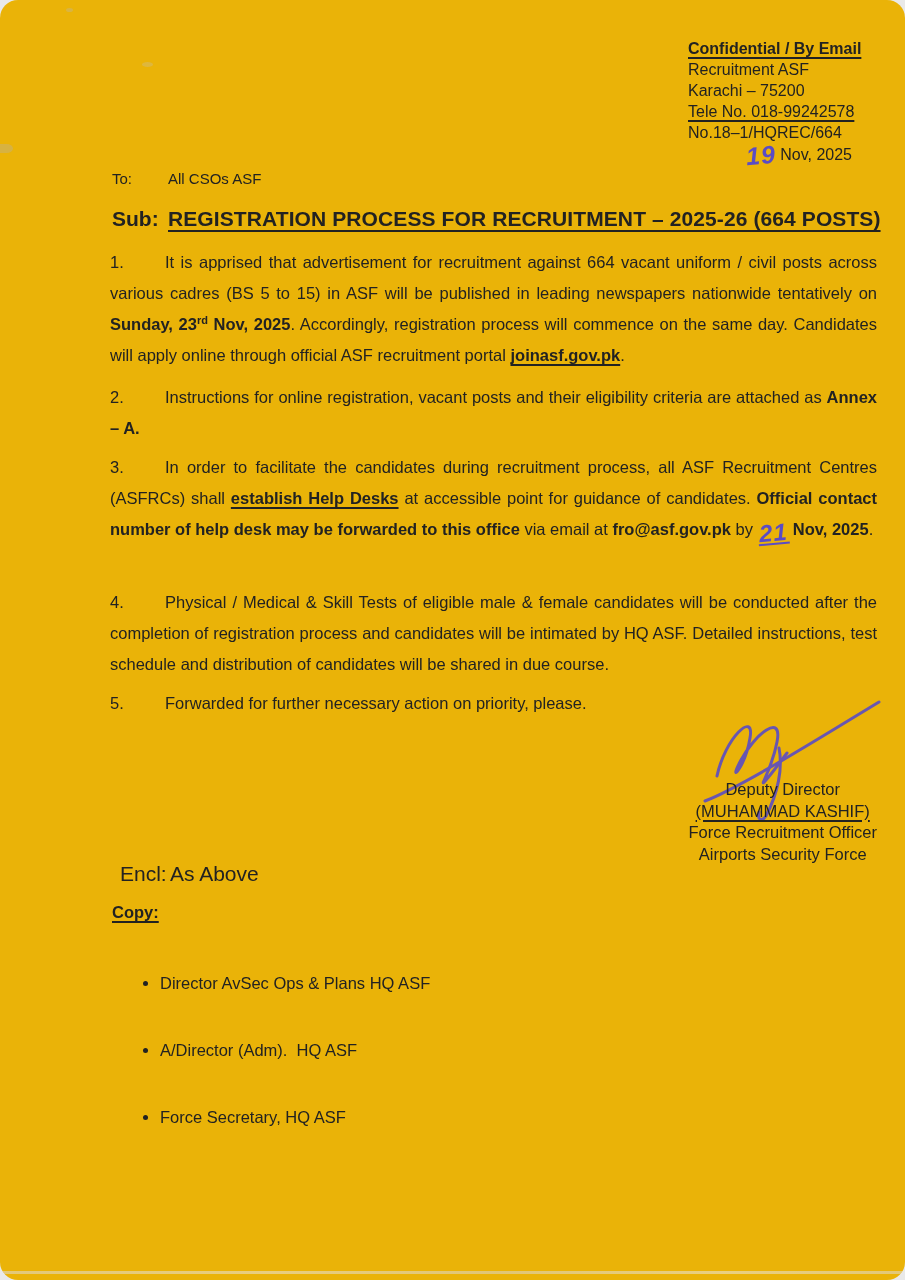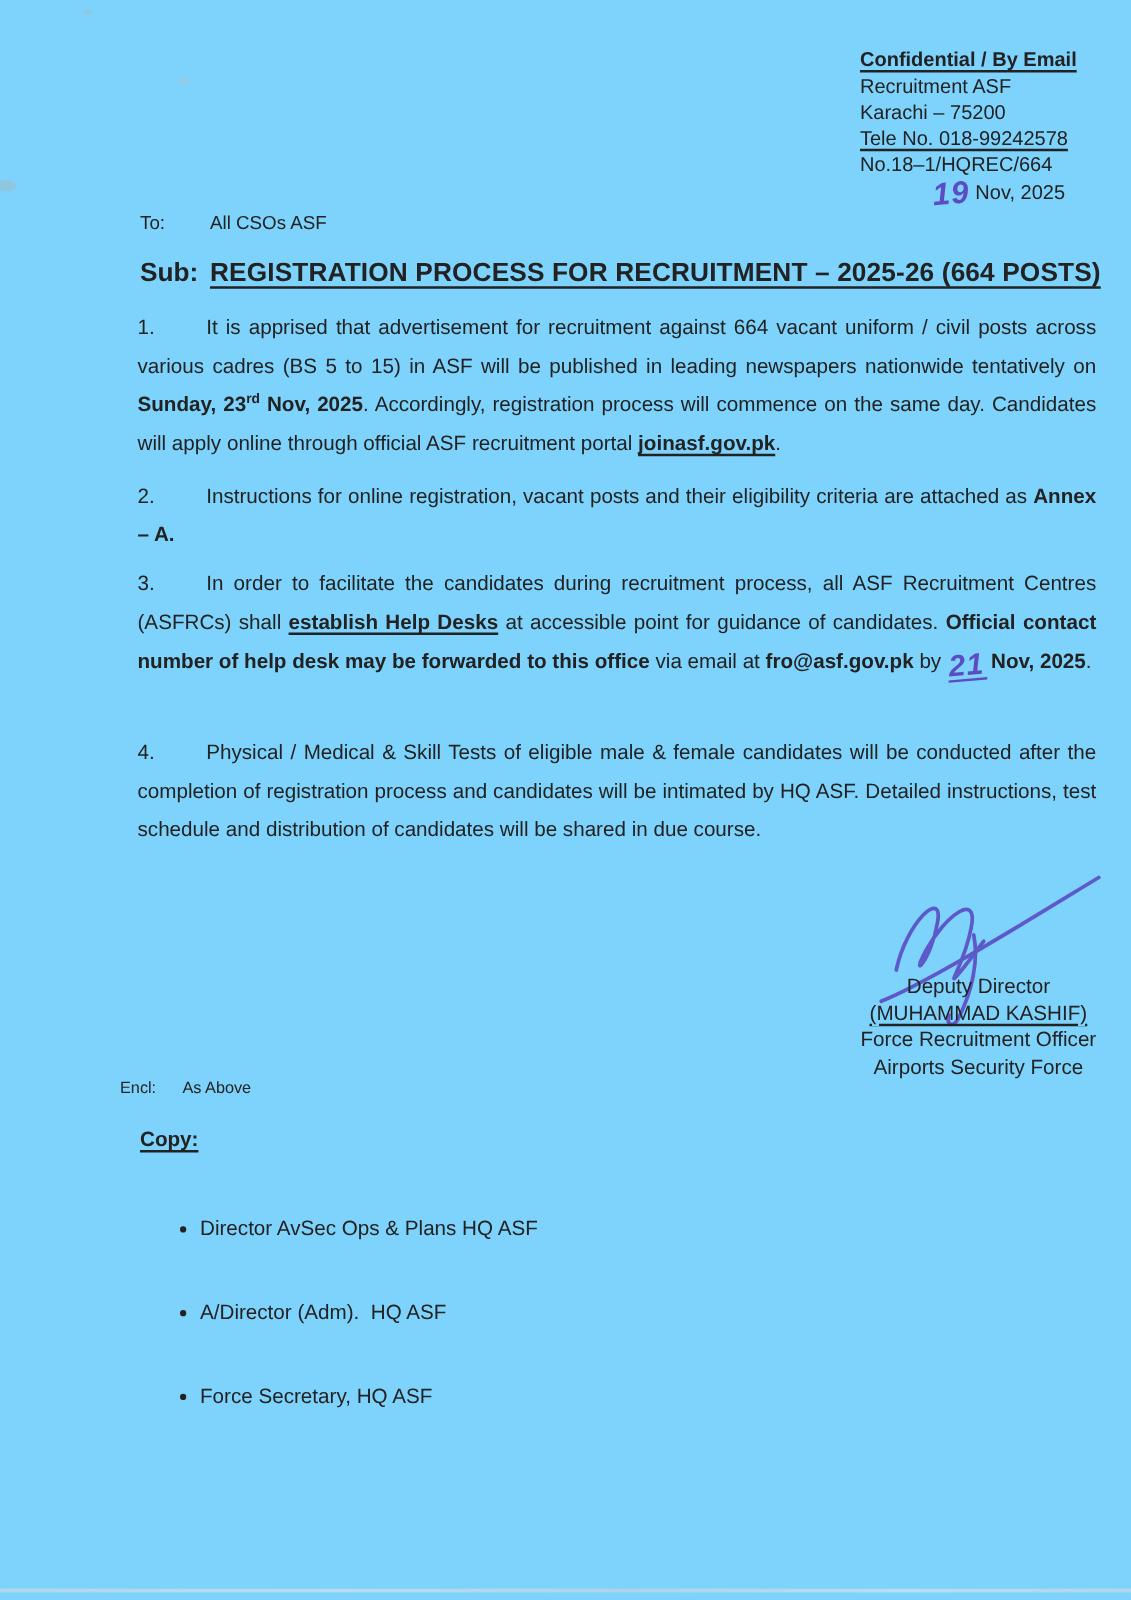--- a/index.html
+++ b/index.html
@@ -1,24 +1,25 @@
 <!DOCTYPE html>
 <html style="--ink: #5b4cc4;"><head>
 <meta charset="utf-8">
 <style>
   html, body { margin: 0; padding: 0; background: #e9e9e9; }
   .page {
     position: relative;
     width: 905px;
     height: 1280px;
     margin: 0 auto;
-    background: #7dd3fc;
+    background: #eab308;
     font-family: "Liberation Sans", sans-serif;
     color: #222;
     overflow: hidden;
+    border-radius: 18px;
   }
   .abs { position: absolute; }
 
   
   .header-block {
     left: 688px; top: 38px;
     font-size: 16px; line-height: 21px;
     white-space: nowrap;
   }
   .hdr-line { display: block; }
@@ -69,21 +70,21 @@
   .signature-svg { left: 683px; top: 698px; pointer-events: none; }
   .signoff {
     right: 28px; top: 779px;
     text-align: center;
     font-size: 16.5px; line-height: 21.5px;
     white-space: nowrap;
   }
   .signoff .name { font-weight: 400; text-decoration: underline; text-decoration-thickness: 2px; text-underline-offset: 3px; }
 
   
-  .encl-line { left: 96px; top: 862px; font-size: 13px; }
+  .encl-line { left: 120px; top: 862px; font-size: 21px; }
   .encl-label { display: inline-block; width: 50px; }
   .copy-block { left: 112px; top: 903px; font-size: 16.5px; }
   .copy-title { font-weight: 700; text-decoration: underline; text-decoration-thickness: 2px; text-underline-offset: 3px; display: inline-block; margin-bottom: 4px; }
   .copy-list { margin: 2px 0 0 0; padding-left: 48px; line-height: 22px; white-space: pre-wrap; }
   .copy-list li { margin: 0 0 1px 0; }
 
   
   .scan-bottom-line {
     left: 0; bottom: 6px; width: 100%; height: 3px;
     background: linear-gradient(90deg, #dddad4 0%, #e7e4df 30%, #d8d5cf 55%, #e9e7e2 80%, #dcd9d3 100%);
@@ -129,20 +130,23 @@
   </div>
 
   <div class="abs para p3">
     <span class="para-num">3.</span><span>In order to facilitate the candidates during recruitment process, all ASF Recruitment Centres (ASFRCs) shall </span><span class="bu">establish Help Desks</span><span> at accessible point for guidance of candidates. </span><span class="bold">Official contact number of help desk may be forwarded to this office</span><span> via email at </span><span class="bold">fro@asf.gov.pk</span><span> by </span><span class="hand hand-small">21</span><span class="bold"> Nov, 2025</span><span>.</span>
   </div>
 
   <div class="abs para p4">
     <span class="para-num">4.</span><span>Physical / Medical &amp; Skill Tests of eligible male &amp; female candidates will be conducted after the completion of registration process and candidates will be intimated by HQ ASF. Detailed instructions, test schedule and distribution of candidates will be shared in due course.</span>
   </div>
 
+  <div class="abs para p5">
+    <span class="para-num">5.</span><span>Forwarded for further necessary action on priority, please.</span>
+  </div>
 
   <svg class="abs signature-svg" width="205" height="125" viewBox="0 0 205 125">
     <g fill="none" stroke="#5b4cc4" stroke-width="3" stroke-linecap="round" opacity="0.9">
       <path d="M 34,78 C 42,40 72,12 67,40 C 62,70 44,88 58,62 C 72,36 100,14 94,44 C 88,76 70,98 88,76 C 96,66 100,60 104,55"></path>
       <path d="M 96,50 C 100,70 95,95 83,118 C 79,124 74,122 76,114"></path>
       <path d="M 22,103 C 60,88 140,38 196,4"></path>
     </g>
   </svg>
 
   <div class="abs signoff">

